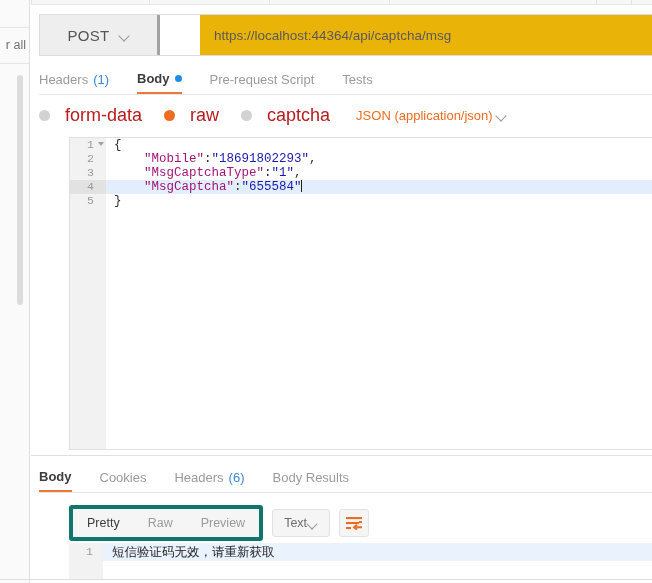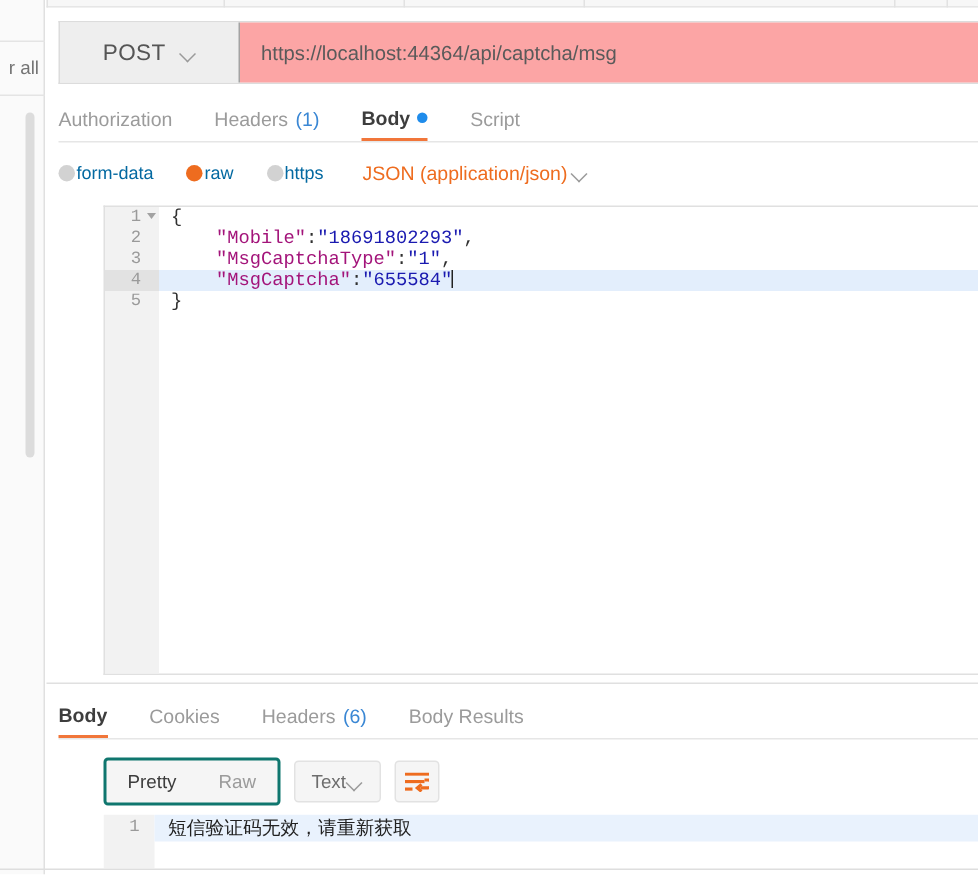--- a/index.html
+++ b/index.html
@@ -95,21 +95,21 @@
     border: 1px solid #dcdcdc;
     border-right: none;
     box-sizing: border-box;
     background: #fff;
     display: flex;
     align-items: stretch;
   }
   #method-select {
     width: 120px;
     background: #eeeeee;
-    border-right: 1px solid #a3a3a3;
+    border-right: 3px solid #a3a3a3;
     display: flex;
     align-items: center;
     justify-content: center;
     gap: 9px;
     cursor: pointer;
     box-sizing: border-box;
   }
   #method-label {
     font-size: 15px;
     color: #555;
@@ -129,24 +129,25 @@
     border-bottom: 1.6px solid #9a9a9a;
     transform: rotate(45deg);
   }
   #url-input {
     flex: 1;
     display: flex;
     align-items: center;
     padding-left: 14px;
     font-size: 13.5px;
     color: #5a5a5a;
-    background: #fca5a5;
+    background: #eab308;
     cursor: text;
     overflow: hidden;
     white-space: nowrap;
+    margin-left: 40px;
   }
 
   
   #req-tabs {
     position: absolute;
     left: 8px; top: 64px;
     width: 613px; height: 31px;
     border-bottom: 1px solid #e6e6e6;
     box-sizing: border-box;
     display: flex;
@@ -182,25 +183,25 @@
   #body-type-row {
     position: absolute;
     left: 8px; top: 102px;
     width: 613px; height: 26px;
     display: flex;
     align-items: center;
   }
   .radio-opt {
     display: flex;
     align-items: center;
-    gap: 1px;
+    gap: 15px;
     margin-right: 22px;
     cursor: pointer;
-    font-size: 12px;
-    color: #0369a1;
+    font-size: 18px;
+    color: #b91c1c;
   }
   .radio-dot {
     width: 11px; height: 11px;
     border-radius: 50%;
     background: #d2d2d2;
     display: inline-block;
     flex: none;
   }
   .radio-dot.on { background: #ee6c1f; }
   #content-type-select {
@@ -297,21 +298,21 @@
   #resp-toolbar {
     position: absolute;
     left: 38px; top: 505px;
     display: flex;
     align-items: center;
     gap: 9px;
   }
   #seg-group {
     display: flex;
     background: #f5f5f5;
-    border: 2px solid #0f766e;
+    border: 4px solid #0f766e;
     border-radius: 3px;
     overflow: hidden;
     height: 28px;
   }
   .seg-btn {
     display: flex;
     align-items: center;
     padding: 0 14px;
     font-size: 12.5px;
     color: #9b9b9b;
@@ -411,47 +412,47 @@
   <div id="urlbar">
     <div id="method-select">
       <span id="method-label">POST</span>
       <span class="chev"></span>
     </div>
     <div id="url-input">https://localhost:44364/api/captcha/msg</div>
   </div>
 
   <div id="req-tabs">
     <div class="rtab">
-      <span>Authorization</span>
-    </div>
-    <div class="rtab">
       <span>Headers</span>
       <span class="rtab-count">(1)</span>
     </div>
     <div class="rtab active">
       <span>Body</span>
       <span class="blue-dot"></span>
     </div>
     <div class="rtab">
-      <span>Script</span>
+      <span>Pre-request Script</span>
+    </div>
+    <div class="rtab">
+      <span>Tests</span>
     </div>
   </div>
 
   <div id="body-type-row">
     <div class="radio-opt">
       <span class="radio-dot"></span>
       <span>form-data</span>
     </div>
     <div class="radio-opt">
       <span class="radio-dot on"></span>
       <span>raw</span>
     </div>
     <div class="radio-opt">
       <span class="radio-dot"></span>
-      <span>https</span>
+      <span>captcha</span>
     </div>
     <div id="content-type-select">
       <span>JSON (application/json)</span>
       <span class="chev"></span>
     </div>
   </div>
 
   <div id="code-editor">
     <div id="gutter">
       <div class="gut-line">
@@ -487,20 +488,21 @@
     </div>
     <div class="rtab">
       <span>Body Results</span>
     </div>
   </div>
 
   <div id="resp-toolbar">
     <div id="seg-group">
       <div class="seg-btn active">Pretty</div>
       <div class="seg-btn">Raw</div>
+      <div class="seg-btn">Preview</div>
     </div>
     <div id="format-select">
       <span>Text</span>
       <span class="chev"></span>
     </div>
     <div id="wrap-btn">
       <svg width="16" height="13" viewBox="0 0 16 13">
         <rect x="0" y="0" width="16" height="2.1" fill="#ee6c1f"></rect>
         <rect x="0" y="5" width="13" height="2.1" fill="#ee6c1f"></rect>
         <path d="M13 5 h2.2 a2.6 2.6 0 0 1 0 5.2 h-5" stroke="#ee6c1f" stroke-width="2.1" fill="none"></path>

